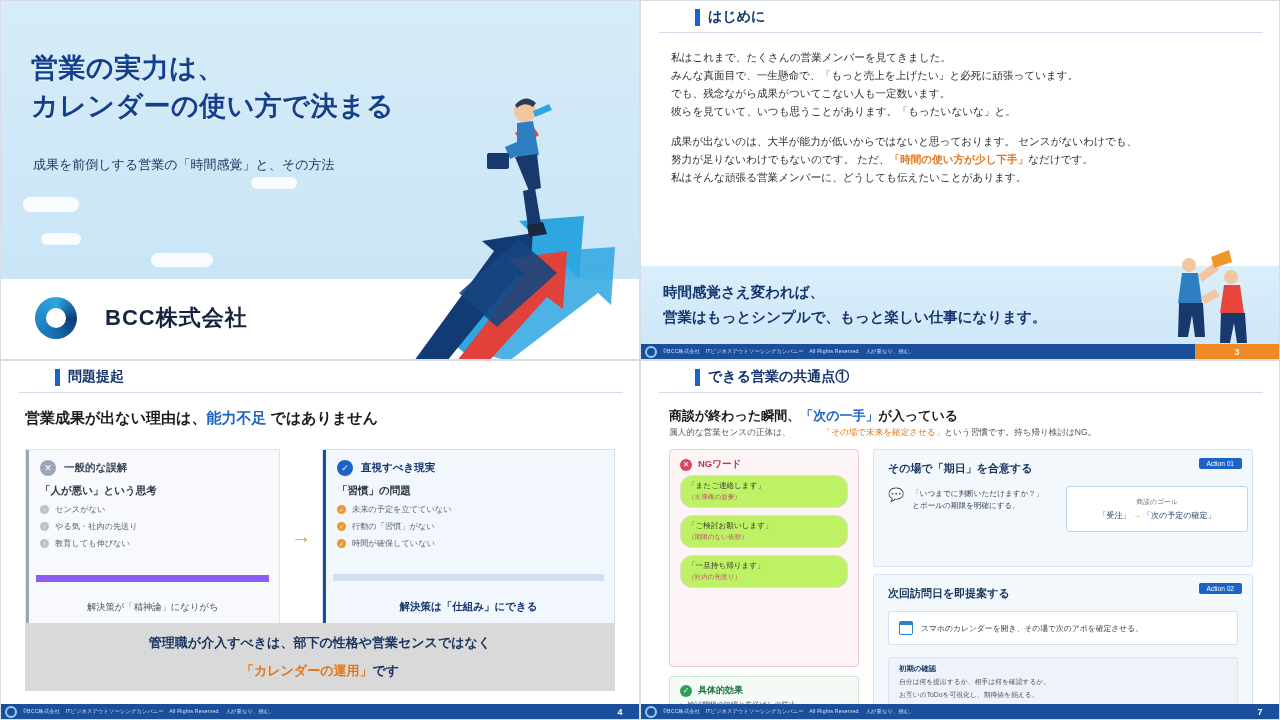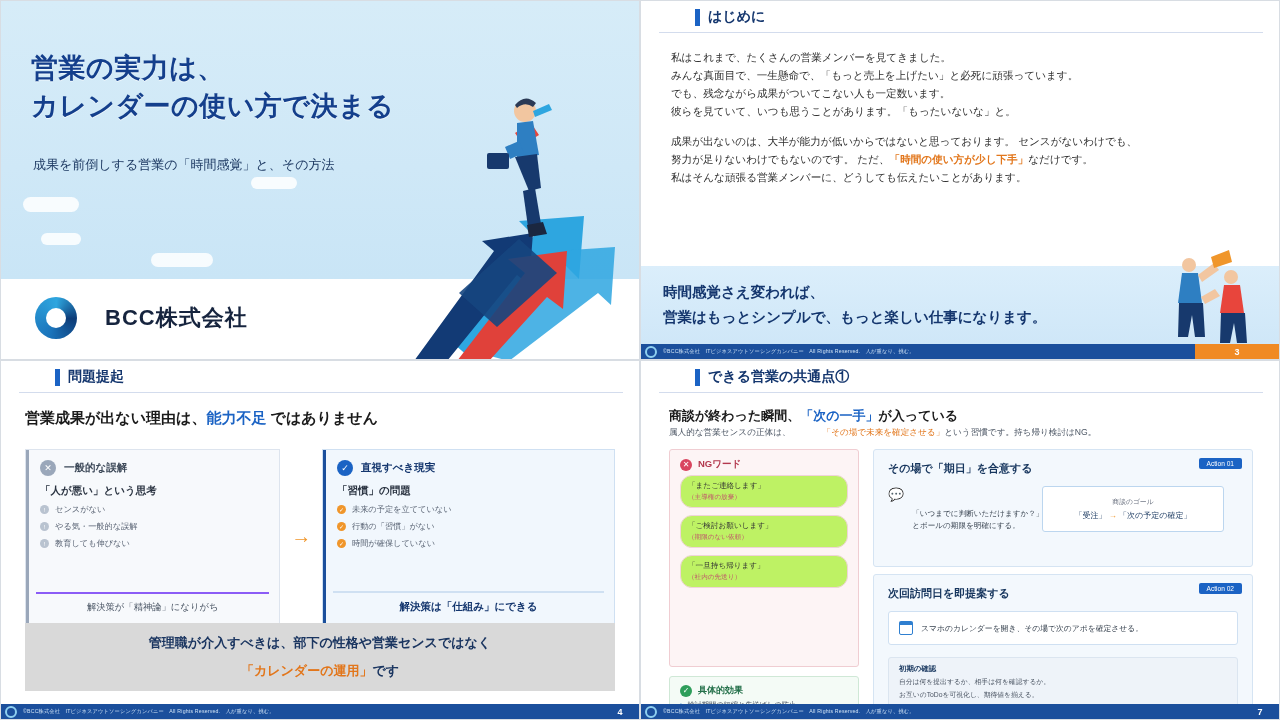--- a/index.html
+++ b/index.html
@@ -156,21 +156,21 @@
     font-size: 8.2px; color: #5b6575; margin-bottom: 6px;
   }
   .dot {
     width: 9px; height: 9px; border-radius: 50%;
     background: #b9c3d0; color: #fff; font-size: 6px;
     display: flex; align-items: center; justify-content: center; flex: 0 0 auto;
   }
   .dot.orange { background: #f0962b; }
   .card .cfoot {
     position: absolute; left: 10px; right: 10px; bottom: 9px;
-    border-top: 2px solid #8b5cf6; padding-top: 7px;
+    border-top: 7px solid #8b5cf6; padding-top: 19px;
     text-align: center; font-size: 9.3px; color: #4a5costs;
   }
   .card .cfoot { color: #4a5564; }
   .card.right .cfoot { color: #14366e; font-weight: bold; font-size: 10.5px; border-top-color: #cfe0f2; }
   .arrowmid {
     width: 42px; display: flex; align-items: center; justify-content: center;
     color: #f0962b; font-size: 20px; font-weight: bold;
   }
   .s3 .bottombox {
     position: absolute; left: 24px; right: 24px; bottom: 28px; height: 68px;
@@ -239,23 +239,23 @@
   .s4 .actionchip {
     position: absolute; right: 10px; top: 8px;
     background: #1b63c4; color: #fff; font-size: 6.6px;
     padding: 2px 8px; border-radius: 2px;
   }
   .s4 .rrow {
     position: absolute; left: 14px; top: 38px; display: flex; gap: 8px; align-items: flex-start;
   }
   .s4 .bubble-icon { color: #2f7fd0; font-size: 13px; line-height: 1; }
   .s4 .rrow .txt { font-size: 7.6px; color: #3a4characters; }
-  .s4 .rrow .txt { color: #3a4552; line-height: 1.55; margin-top: 20px; }
+  .s4 .rrow .txt { color: #3a4552; line-height: 1.55; }
   .s4 .goalbox {
-    position: absolute; right: 28px; top: 36px; width: 182px; height: 46px;
+    position: absolute; right: 4px; top: 36px; width: 182px; height: 46px;
     background: #ffffff; border: 1px solid #bcd6ef; border-radius: 3px;
     display: flex; flex-direction: column; align-items: center; justify-content: center;
   }
   .s4 .goalbox .g1 { font-size: 6.8px; color: #6b7280; }
   .s4 .goalbox .g2 { font-size: 8px; color: #17365e; margin-top: 3px; }
   .s4 .goalbox .g2 .ar { color: #f0962b; }
   .s4 .whitebar {
     position: absolute; left: 14px; right: 14px; top: 36px; height: 34px;
     background: #ffffff; border: 1px solid #cfe0f2; border-radius: 3px;
     display: flex; align-items: center; gap: 8px; padding: 0 10px;
@@ -392,21 +392,21 @@
           <span class="ctitle">一般的な誤解</span>
         </div>
         <div class="csub">「人が悪い」という思考</div>
         <ul>
           <li>
               <span class="dot">!</span>
               <span>センスがない</span>
             </li>
           <li>
               <span class="dot">!</span>
-              <span>やる気・一般的な誤解</span>
+              <span>やる気・社内の先送り</span>
             </li>
           <li>
               <span class="dot">!</span>
               <span>教育しても伸びない</span>
             </li>
         </ul>
         <div class="cfoot">解決策が「精神論」になりがち</div>
       </div>
 
       <div class="arrowmid">→</div>

